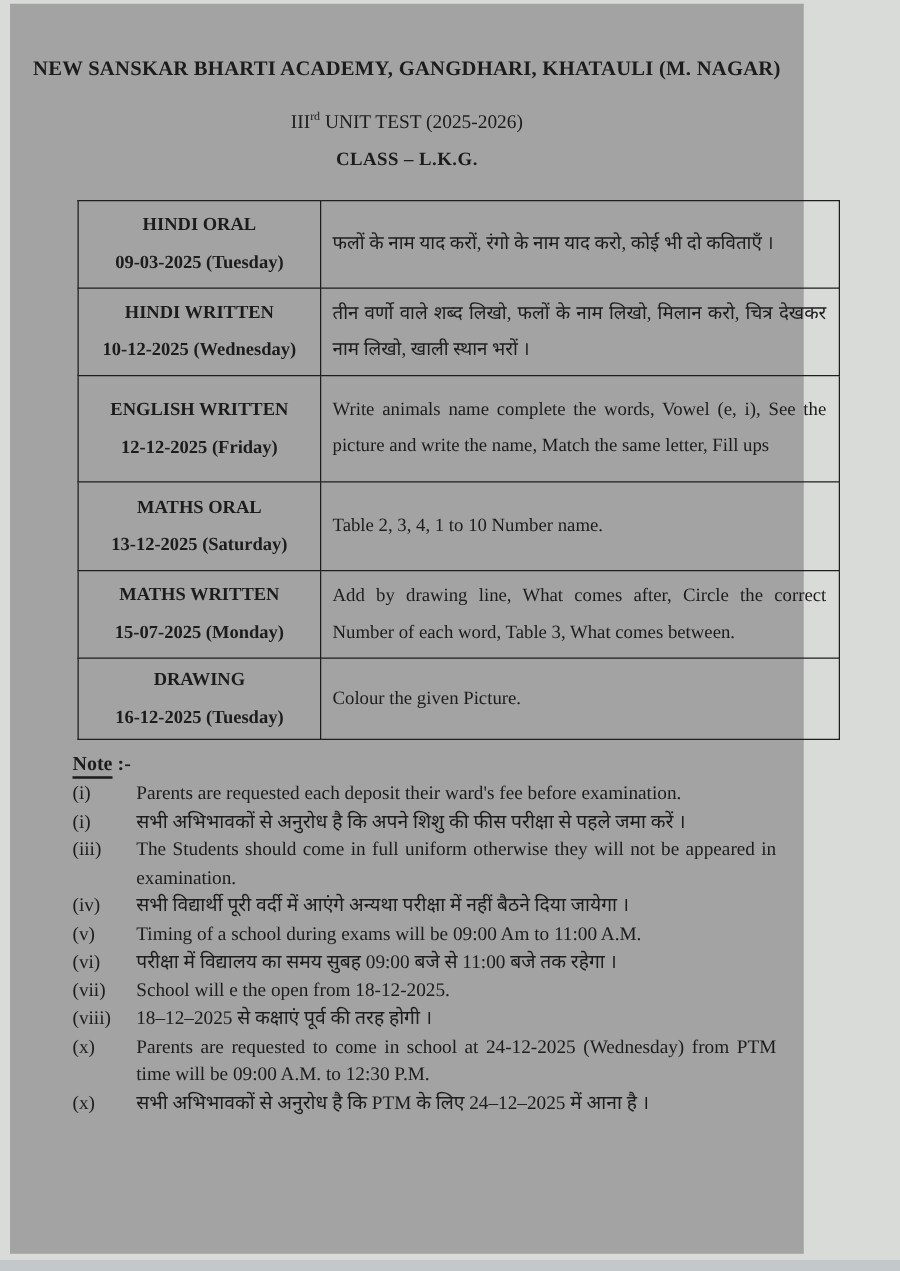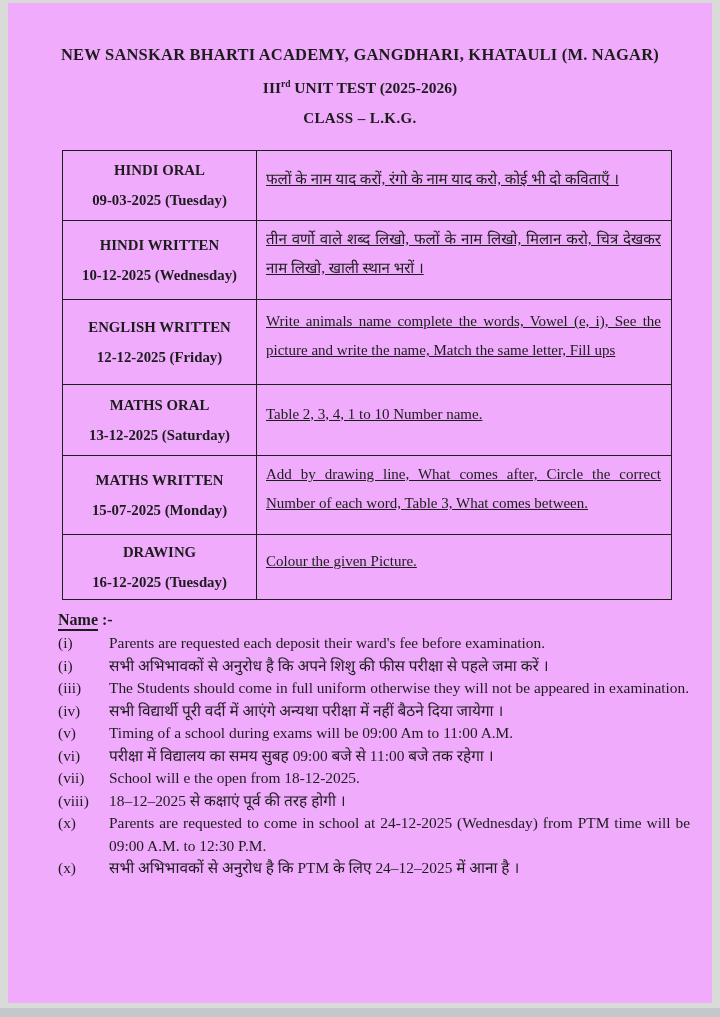--- a/index.html
+++ b/index.html
@@ -5,34 +5,34 @@
   html,body{margin:0;padding:0;}
   body{
     width:720px;height:1017px;
     background:#d9dbd8;
     position:relative;
     font-family:"Liberation Serif","DejaVu Serif",serif;
     color:#1c1c1c;
     overflow:hidden;
   }
   .page{
-    position:absolute;left:8px;top:3px;width:704px;height:1000px;
-    background:#f0abfc;
+    position:absolute;left:8px;top:3px;width:635px;height:1000px;
+    background:#a3a3a3;
     box-sizing:border-box;
   }
   .bottom-strip{
     position:absolute;left:0;bottom:0;width:720px;height:9px;
     background:#c3c8ca;
   }
   header{ text-align:center; padding-top:42px; }
   .title{
     font-weight:bold; font-size:16.5px; letter-spacing:.2px;
   }
   .subtitle{
-    font-weight:bold; font-size:15.5px; margin-top:14px;
+    font-weight:normal; font-size:15.5px; margin-top:24px;
   }
   .subtitle sup{ font-size:9.5px; }
   .classline{
     font-weight:bold; font-size:15px; margin-top:13px; letter-spacing:.4px;
   }
   table.sched{
     border-collapse:collapse;
     margin:23px 0 0 54px;
     width:610px;
     table-layout:fixed;
@@ -45,24 +45,23 @@
   td.subj{
     width:194px;
     text-align:center;
     font-weight:bold;
     font-size:14.8px;
     padding:4px 6px;
   }
   td.subj .sname{ margin-bottom:13px; }
   td.desc{
     font-size:15px;
-    padding:4px 10px 16px 9px;
+    padding:4px 10px 4px 9px;
     text-align:justify;
     line-height:29px;
-    text-decoration:underline;
   }
   tr.r0 td{height:70px;} tr.r1 td{height:70px;} tr.r2 td{height:69px;}
   tr.r3 td{height:85px;} tr.r4 td{height:71px;} tr.r5 td{height:70px;margin-left:16px;}
   tr.r6 td{height:65px;}
   .note-head{
     margin:11px 0 2px 50px;
     font-size:16px; font-weight:bold;
   }
   .note-word{ border-bottom:2px solid #1c1c1c; padding-bottom:1px; }
   .notes{ margin:3px 22px 0 50px; }
@@ -124,21 +123,21 @@
       <tr class="r6">
         <td class="subj">
           <div class="sname">DRAWING</div>
           <div class="sdate">16-12-2025 (Tuesday)</div>
         </td>
         <td class="desc">Colour the given Picture.</td>
       </tr>
     </tbody>
   </table>
 
-  <div class="note-head"><span class="note-word">Name</span><span> :-</span></div>
+  <div class="note-head"><span class="note-word">Note</span><span> :-</span></div>
 
   <div class="notes">
     <div class="note-item">
       <span class="nlabel">(i)</span>
       <span class="ntext">Parents are requested each deposit their ward's fee before examination.</span>
     </div>
     <div class="note-item">
       <span class="nlabel">(i)</span>
       <span class="ntext">सभी अभिभावकों से अनुरोध है कि अपने शिशु की फीस परीक्षा से पहले जमा करें ।</span>
     </div>

